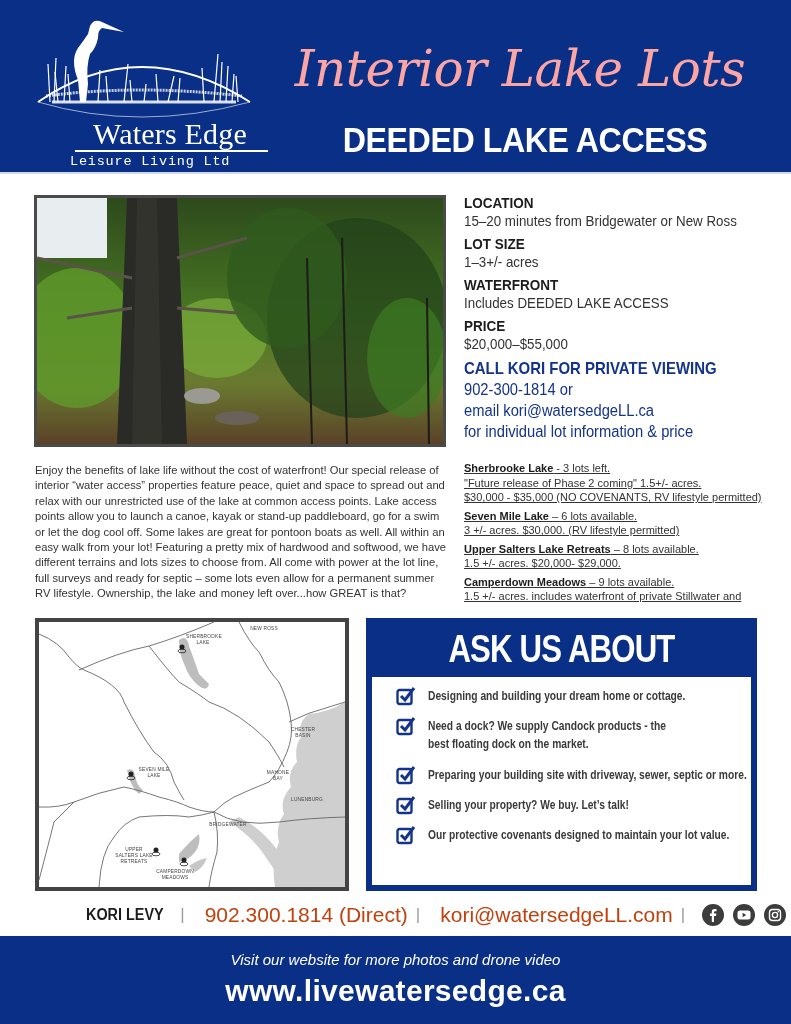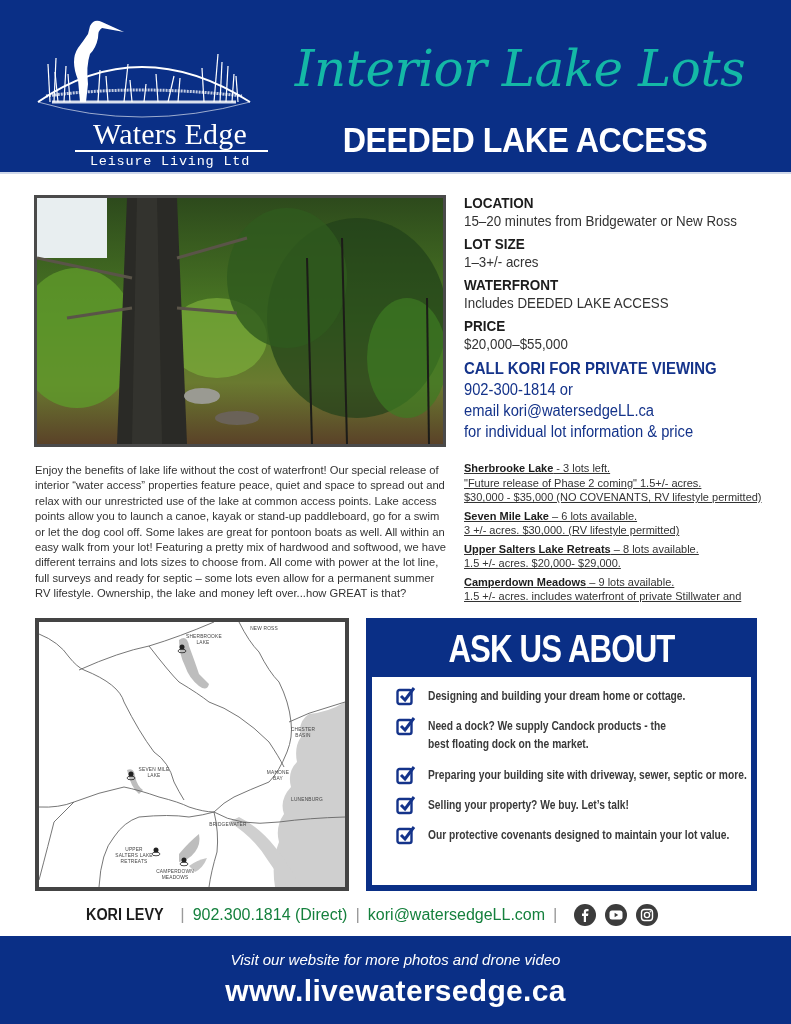--- a/index.html
+++ b/index.html
@@ -6,23 +6,23 @@
   html, body { width: 791px; height: 1024px; background: #ffffff; overflow: hidden; }
   body { position: relative; font-family: "Liberation Sans", sans-serif; color: #333; }
 
   
   .header { position: absolute; left: 0; top: 0; width: 791px; height: 172px; background: #0a2f86; }
   .header-line { position: absolute; left: 0; top: 172px; width: 791px; height: 2px; background: #cfd8ea; }
   .logo { position: absolute; left: 28px; top: 14px; width: 230px; height: 150px; }
   .logo-name { position: absolute; left: 42px; top: 103px; width: 200px; text-align: center; color: #fff;
                font-family: "Liberation Serif", serif; font-size: 30px; letter-spacing: 0.2px; }
   .logo-rule { position: absolute; left: 47px; top: 136px; width: 193px; height: 2px; background: #fff; }
-  .logo-sub { position: absolute; left: 42px; top: 140px; width: 200px; text-align: center; color: #fff;
+  .logo-sub { position: absolute; left: 42px; top: 140px; width: 200px; text-align: left; color: #fff;
               font-family: "Liberation Mono", monospace; font-size: 13.5px; letter-spacing: 0.8px; }
-  .title-script { position: absolute; left: 280px; top: 40px; width: 480px; text-align: center; color: #14b8a6;
+  .title-script { position: absolute; left: 280px; top: 40px; width: 480px; text-align: center; color: #fca5a5;
                   font-family: "DejaVu Serif", serif; font-style: italic; font-size: 50px; letter-spacing: -0.5px; }
   .title-sub { position: absolute; left: 290px; top: 120px; width: 470px; text-align: center; color: #fff;
                font-family: "Liberation Sans", sans-serif; font-weight: bold; font-size: 35px; letter-spacing: -0.5px;
                transform: scaleX(0.92); transform-origin: center; }
 
   
   .photo { position: absolute; left: 34px; top: 195px; width: 412px; height: 252px; border: 3px solid #4a4a4a; overflow: hidden;
            background: linear-gradient(180deg, #2e4a1e 0%, #3f6b22 40%, #5f8a2b 60%, #6b5a3a 85%, #4a3a25 100%); }
   .photo svg { display: block; }
 
@@ -54,21 +54,21 @@
   .ask-list { position: absolute; left: 24px; top: 10px; width: 350px; list-style: none; }
   .ask-item { display: flex; align-items: flex-start; min-height: 27px; margin-bottom: 3px; }
   .ask-item.two { min-height: 46px; }
   .check { flex: 0 0 20px; width: 20px; height: 20px; margin-right: 12px; margin-top: -1px; }
   .ask-text { font-size: 12.5px; color: #3a3a3a; line-height: 18px; font-weight: bold; transform: scaleX(0.82); transform-origin: left; white-space: nowrap; }
 
   
   .contact { position: absolute; left: 86px; top: 902px; height: 26px; display: flex; align-items: center; white-space: nowrap; text-align: right; }
   .c-name { font-weight: bold; font-size: 16px; color: #1c1c1c; transform: scaleX(0.9); transform-origin: left; }
   .c-sep { color: #9a9a9a; font-size: 17px; margin: 0 8px; }
-  .c-text { font-size: 16px; color: #15803d; }
+  .c-text { font-size: 21px; color: #c2410c; margin-left: 12px; }
   .social { width: 22px; height: 22px; border-radius: 50%; background: #3c3c3c; margin-left: 9px; display: inline-flex; align-items: center; justify-content: center; }
 
   
   .footer { position: absolute; left: 0; top: 936px; width: 791px; height: 88px; background: #0a2f86; }
   .f-line1 { position: absolute; left: 0; top: 15px; width: 791px; text-align: center; color: #fff; font-style: italic; font-size: 15px; }
   .f-line2 { position: absolute; left: 0; top: 38px; width: 791px; text-align: center; color: #fff; font-weight: bold; font-size: 30px; letter-spacing: 0.3px; }
 </style>
 </head>
 <body>
 

